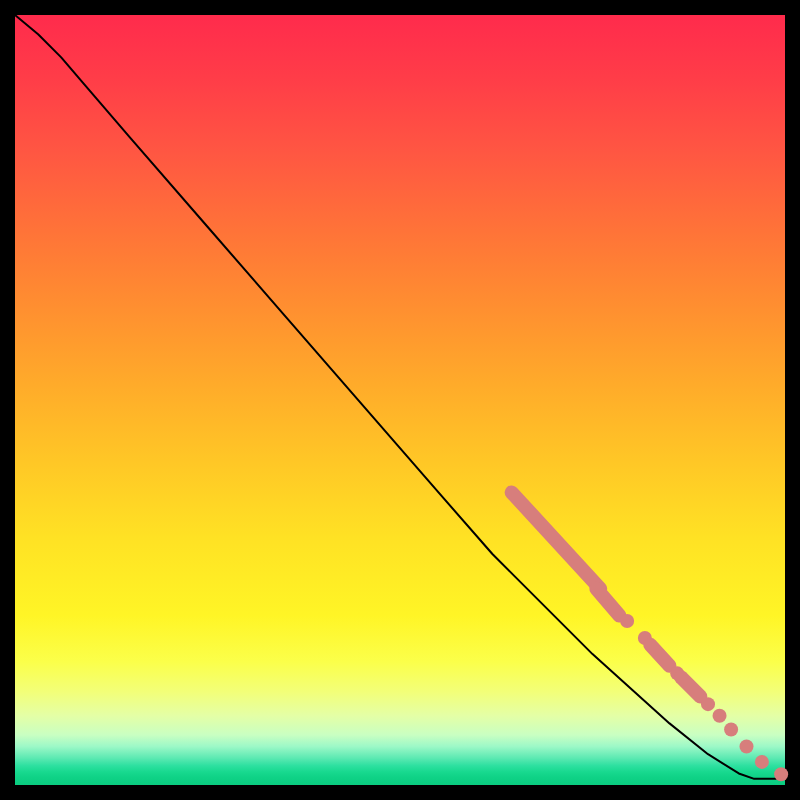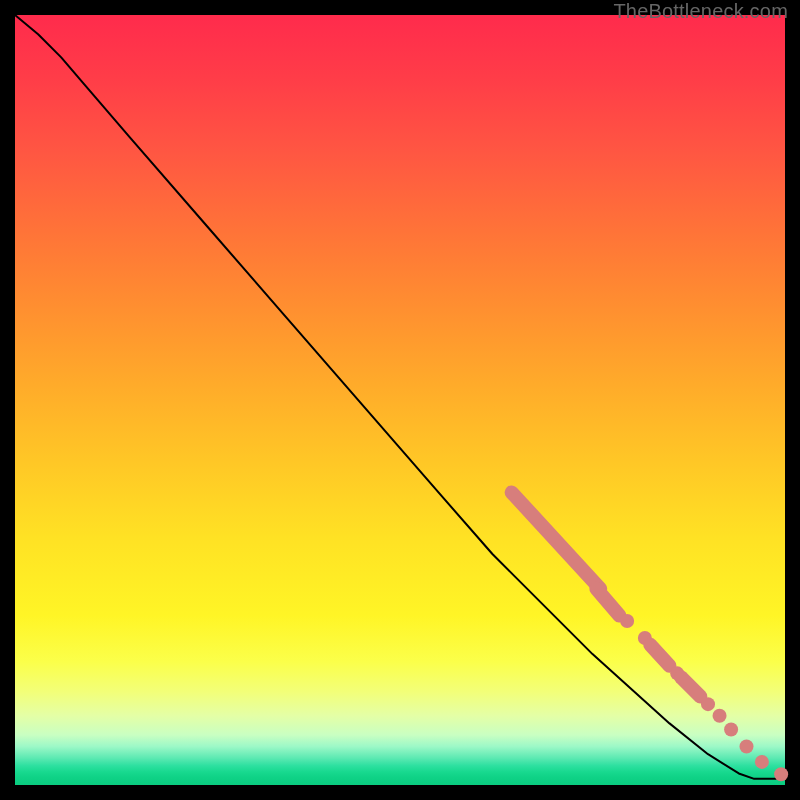--- a/index.html
+++ b/index.html
@@ -62,21 +62,20 @@
     width: 800px;
     height: 800px;
     pointer-events: none;
   }
 </style>
 </head>
 <body>
 
 <div class="stage">
   <div class="plot-bg"></div>
-  <div class="watermark">TheBottleneck.com</div>
   <svg class="overlay" viewBox="0 0 800 800">
     <g id="curve-layer">
         <path d="M15.00 15.00 L38.10 34.25 L61.20 57.35 L84.30 84.30 L130.50 138.20 L207.50 226.75 L284.50 315.30 L361.50 403.85 L438.50 492.40 L492.40 554.00 L515.50 577.10 L554.00 615.60 L592.50 654.10 L631.00 688.75 L669.50 723.40 L708.00 754.20 L738.80 773.45 L754.20 778.84 L785.00 778.84" fill="none" stroke="#000000" stroke-width="2" stroke-linecap="round" stroke-linejoin="round"></path>
       </g>
     <g id="marker-layer">
         <line x1="511.65" y1="492.40" x2="600.20" y2="588.65" stroke="#d77e7c" stroke-width="14" stroke-linecap="round"></line>
         <line x1="596.35" y1="588.65" x2="619.45" y2="615.60" stroke="#d77e7c" stroke-width="14" stroke-linecap="round"></line>
         <circle cx="627.15" cy="620.99" r="7" fill="#d77e7c" stroke="#c06a68" stroke-width="0"></circle>
         <circle cx="644.86" cy="637.93" r="7" fill="#d77e7c" stroke="#c06a68" stroke-width="0"></circle>
         <line x1="650.25" y1="644.86" x2="669.50" y2="665.65" stroke="#d77e7c" stroke-width="14" stroke-linecap="round"></line>

